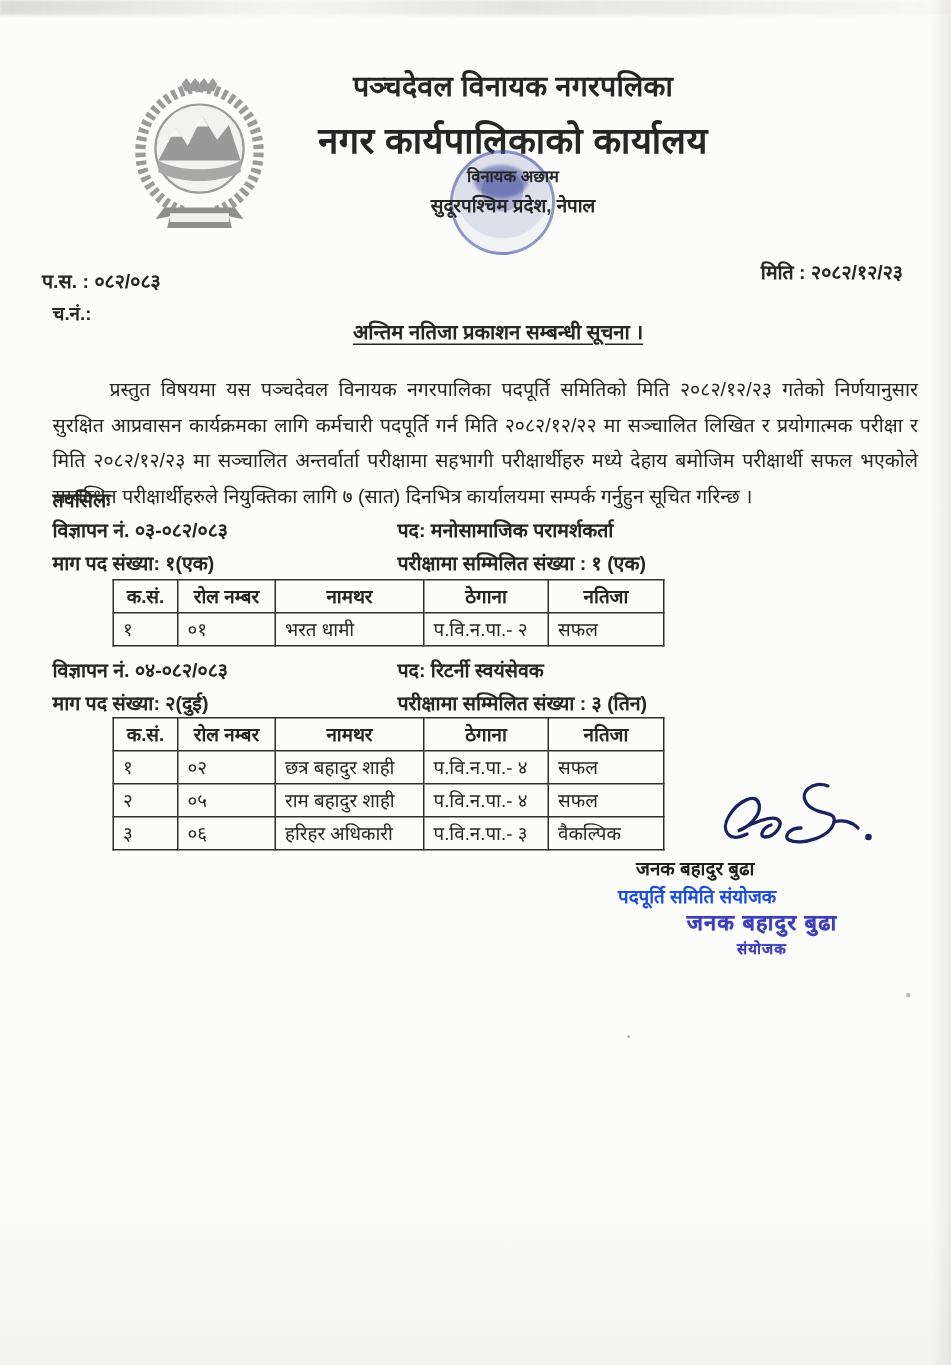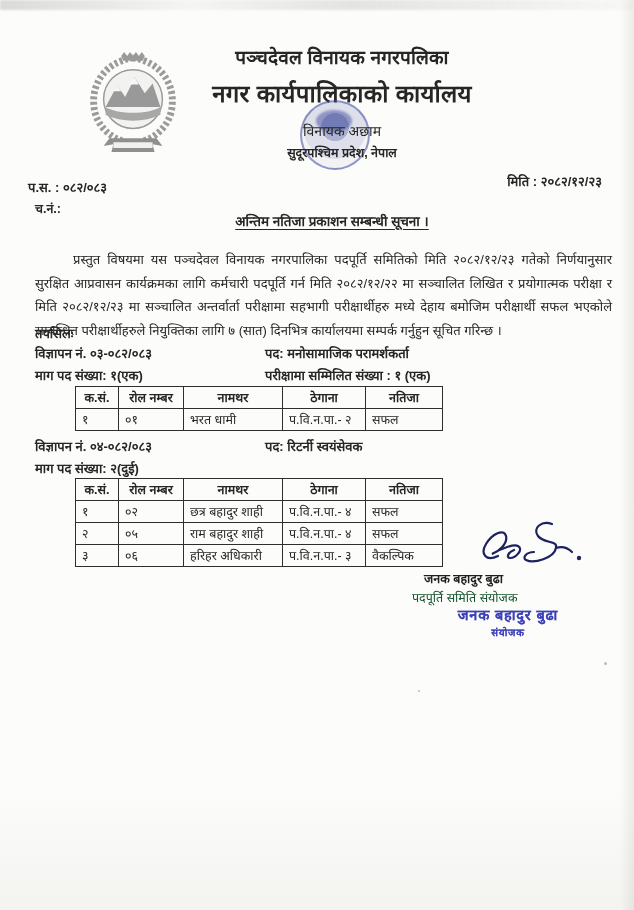--- a/index.html
+++ b/index.html
@@ -16,21 +16,21 @@
   .scan-edge-right{position:absolute;right:0;top:0;width:14px;height:100%;
     background:linear-gradient(270deg,rgba(160,158,150,.18),rgba(160,158,150,0));}
   .scan-shade-bottom{position:absolute;left:0;bottom:0;width:100%;height:120px;
     background:linear-gradient(0deg,rgba(170,168,160,.10),rgba(170,168,160,0));}
 
   
   .emblem{position:absolute;left:84px;top:50px;width:98px;height:106px;}
   .head-center{position:absolute;left:70px;right:20px;top:44px;text-align:center;}
   .org1{font-size:19px;font-weight:bold;letter-spacing:.2px;}
   .org2{font-size:24px;font-weight:bold;margin-top:6px;letter-spacing:.3px;}
-  .org3{font-size:14px;font-weight:normal;margin-top:12px;position:relative;z-index:2;}
+  .org3{font-size:11px;font-weight:bold;position:relative;z-index:2;}
   .org4{font-size:12.5px;font-weight:600;margin-top:4px;position:relative;z-index:2;text-align:center;}
   .seal{position:absolute;left:300px;top:100px;width:66px;height:66px;border-radius:50%;
     border:2px solid rgba(62,74,158,.55);
     background:radial-gradient(circle at 50% 38%,rgba(62,74,158,.42) 0 26%,rgba(62,74,158,.16) 27% 60%,rgba(62,74,158,.05) 61%);
     z-index:1;}
   .seal-inner{position:absolute;left:14px;top:8px;width:36px;height:22px;border-radius:50%;
     background:rgba(46,58,148,.45);filter:blur(1px);}
 
   
   .ps-no{position:absolute;left:28px;top:178px;font-size:13px;font-weight:bold;}
@@ -54,21 +54,21 @@
   table.res{position:absolute;left:75px;border-collapse:collapse;font-size:12.5px;}
   table.res th,table.res td{border:1.4px solid #2e2e2e;padding:1px 6px;height:19px;}
   table.res th{font-weight:bold;text-align:center;}
   table.res td{text-align:left;}
   .t1{top:386px;} .t2{top:478px;}
   .w-sn{width:30px;} .w-roll{width:52px;} .w-name{width:86px;} .w-addr{width:70px;} .w-res{width:64px;}
 
   
   .sig-svg{position:absolute;left:468px;top:518px;width:116px;height:58px;}
   .sig-name{position:absolute;left:424px;top:570px;font-size:12.5px;font-weight:600;color:#1f1f1f;}
-  .sig-title{position:absolute;left:412px;top:589px;font-size:12.5px;font-weight:400;color:#14532d;}
+  .sig-title{position:absolute;left:412px;top:589px;font-size:12.5px;font-weight:700;color:#1d4ed8;}
   .stamp{position:absolute;left:408px;top:604px;width:200px;text-align:center;
     color:#3c40b8;font-weight:bold;letter-spacing:.8px;
     text-shadow:0 0 .6px rgba(60,64,184,.7);}
   .stamp .l1{font-size:14.5px;}
   .stamp .l2{font-size:10px;margin-top:1px;}
   .stamp .l3{font-size:13.5px;margin-top:1px;}
 
   .speck{position:absolute;width:3px;height:3px;border-radius:50%;background:rgba(90,90,90,.4);}
 </style>
 </head>
@@ -142,20 +142,21 @@
     </tr>
   </tbody>
     </table>
 
   <div class="adline s2l1">
     <span>विज्ञापन नं. ०४-०८२/०८३</span>
     <span class="col2">पद: रिटर्नी स्वयंसेवक</span>
   </div>
   <div class="adline s2l2">
     <span>माग पद संख्या: २(दुई)</span>
+    <span class="col2">परीक्षामा सम्मिलित संख्या : ३ (तिन)</span>
   </div>
 
   <table class="res t2">
     <tbody>
         <tr>
       <th class="w-sn">क.सं.</th>
       <th class="w-roll">रोल नम्बर</th>
       <th class="w-name">नामथर</th>
       <th class="w-addr">ठेगाना</th>
       <th class="w-res">नतिजा</th>

